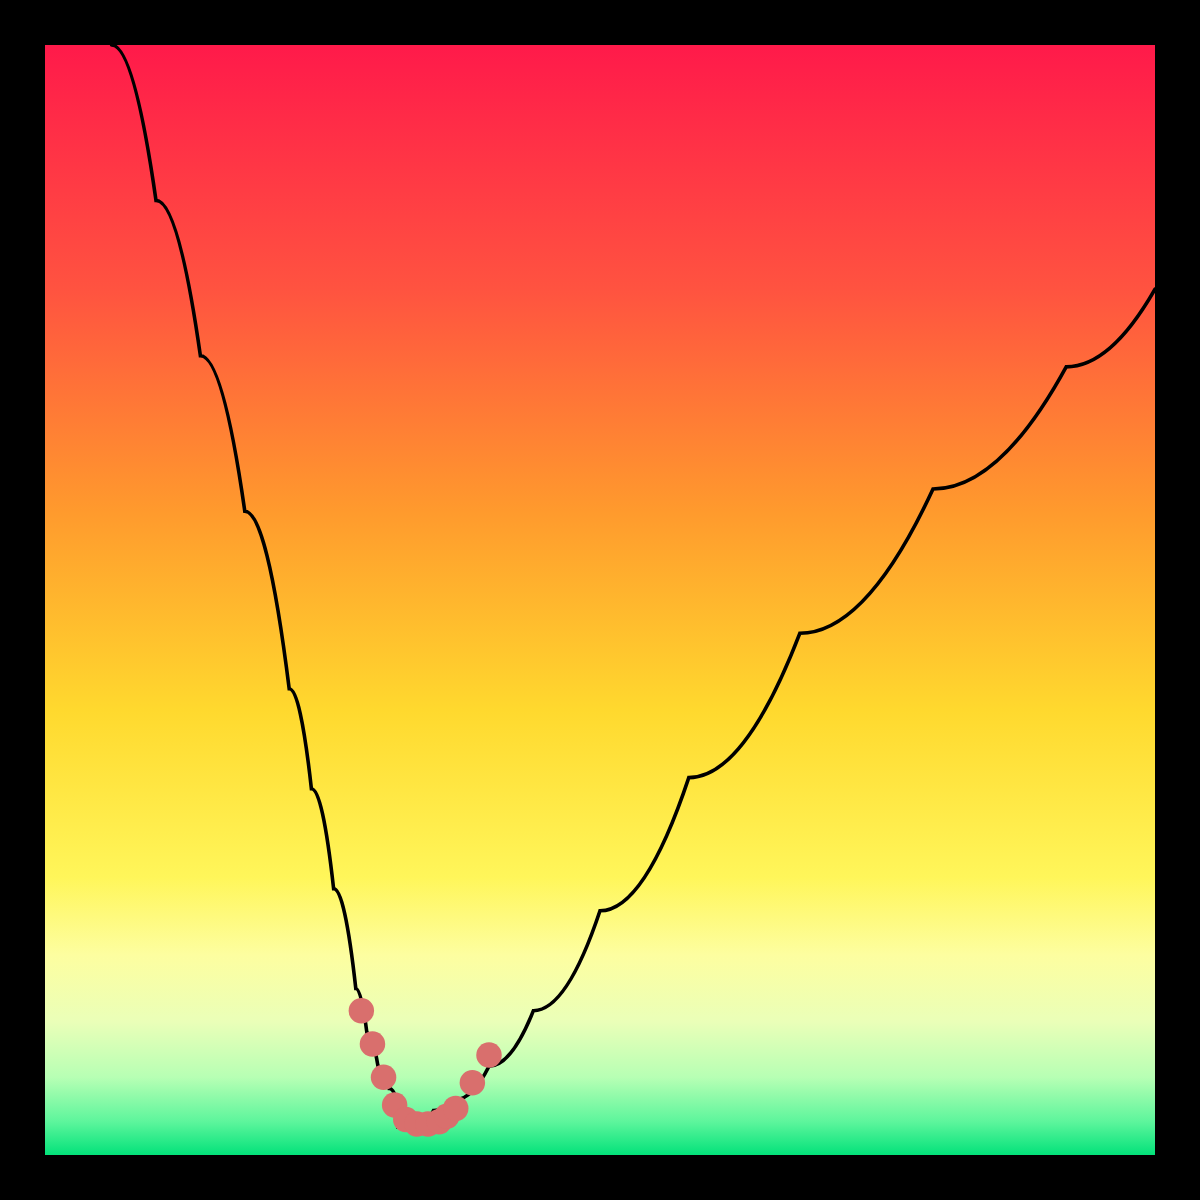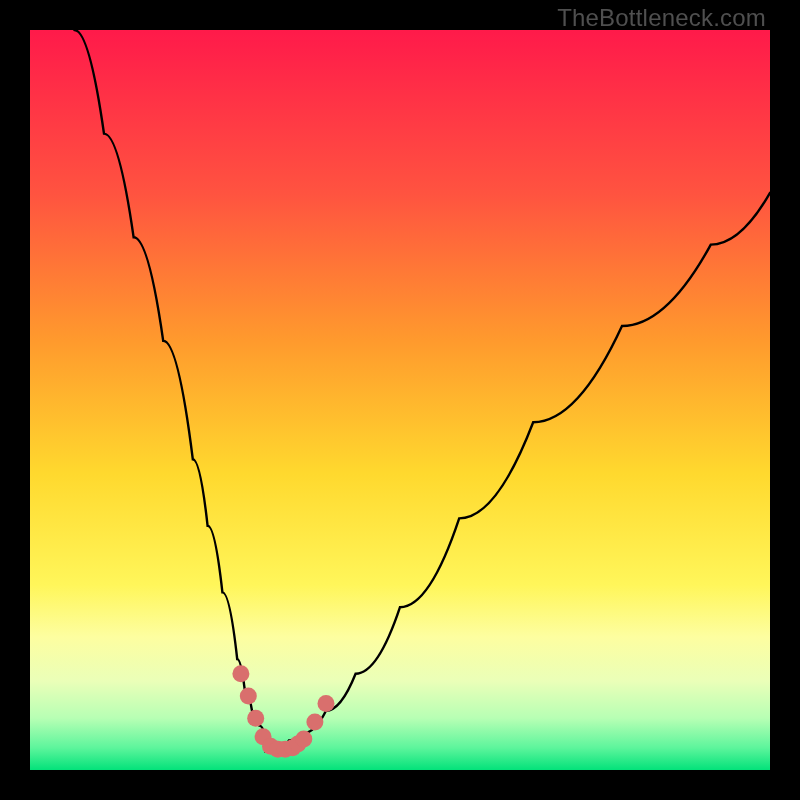--- a/index.html
+++ b/index.html
@@ -43,21 +43,20 @@
     left: 0; top: 0;
     width: 740px;
     height: 740px;
   }
 </style>
 </head>
 <body>
 
 <div class="frame">
 
-  <div class="watermark">TheBottleneck.com</div>
 
   <div class="plot">
     <svg class="gradient" viewBox="0 0 740 740" preserveAspectRatio="none">
       <defs>
         <linearGradient id="bg" x1="0" y1="0" x2="0" y2="1">
           <stop id="g0" offset="0%" stop-color="#ff1a4a"></stop>
           <stop id="g1" offset="22%" stop-color="#ff5340"></stop>
           <stop id="g2" offset="42%" stop-color="#ff9a2d"></stop>
           <stop id="g3" offset="60%" stop-color="#ffd92e"></stop>
           <stop id="g4" offset="75%" stop-color="#fff65a"></stop>

